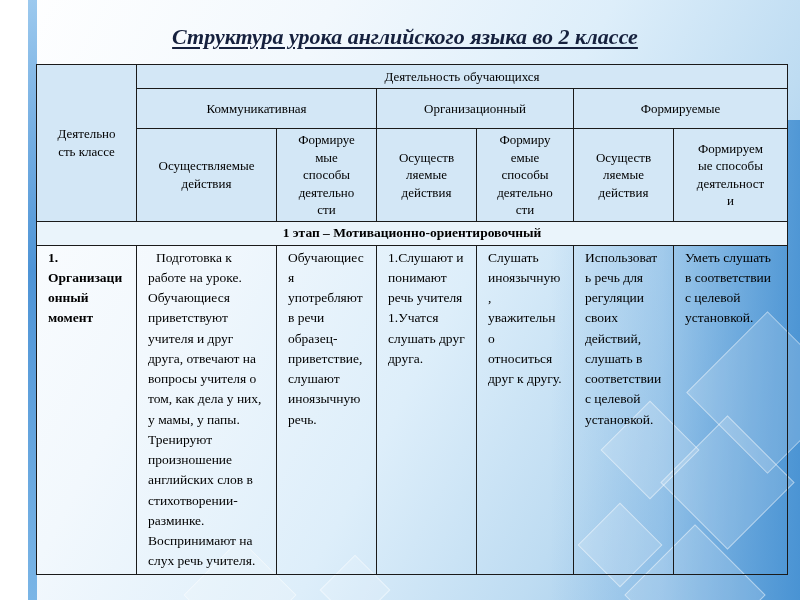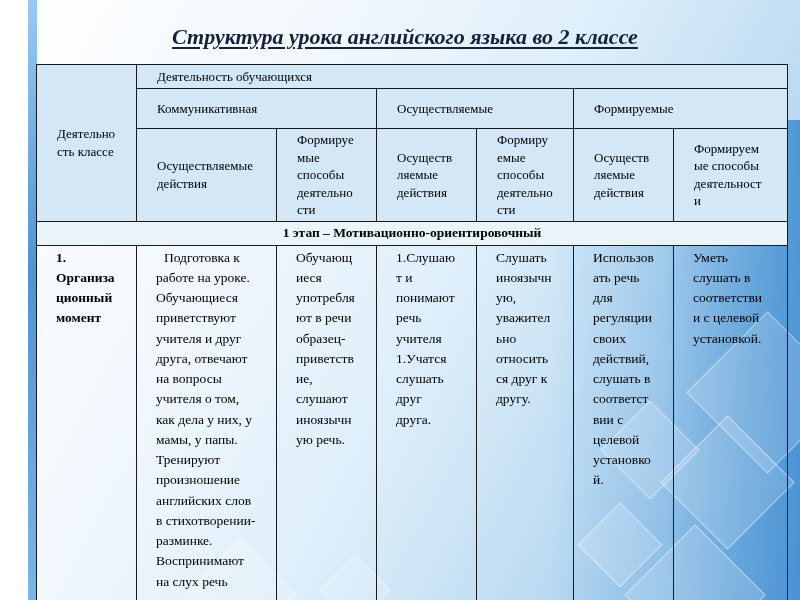--- a/index.html
+++ b/index.html
@@ -24,25 +24,25 @@
     position:absolute; top:24px; left:45px; width:720px; text-align:center;
     font-size:22px; font-weight:bold; font-style:italic; color:#16213e;
     text-decoration:underline; text-underline-offset:3px;
   }
 
   table.tbl {
     position:absolute; left:36px; top:64px; width:751px; height:501px;
     border-collapse:collapse; table-layout:fixed;
   }
   .tbl td {
-    border:1px solid #1a1a1a; color:#000; padding:2px 19px;
+    border:1px solid #1a1a1a; color:#000; padding:2px 11px;
     word-break:break-word; overflow:hidden;
   }
   tr.hdr td {
-    background:#d3e7f6; vertical-align:middle;
+    background:#d3e7f6; text-align:center; vertical-align:middle;
     font-size:13px; line-height:1.35; padding:2px 20px;
   }
   tr.stage td {
     background:#eaf4fb; text-align:center; vertical-align:middle;
     font-weight:bold; font-size:13.5px;
   }
   tr.content td {
     background:transparent; vertical-align:top; text-align:left;
     font-size:13.5px; line-height:1.5; white-space:pre-line;
   }
@@ -79,21 +79,21 @@
     </colgroup>
 
     <tbody>
         <tr class="hdr" style="height:24px">
       <td rowspan="3">Деятельность классе</td>
       <td colspan="6">Деятельность обучающихся</td>
     </tr>
 
     <tr class="hdr" style="height:40px">
       <td colspan="2">Коммуникативная</td>
-      <td colspan="2">Осуществляемые</td>
+      <td colspan="2">Организационный</td>
       <td colspan="2">Формируемые</td>
     </tr>
 
     <tr class="hdr" style="height:66px">
       <td>Осуществляемые действия</td>
       <td>Формируемые способы деятельности</td>
       <td>Осуществляемые действия</td>
       <td>Формируемые способы деятельности</td>
       <td>Осуществляемые действия</td>
       <td>Формируемые способы деятельности</td>

